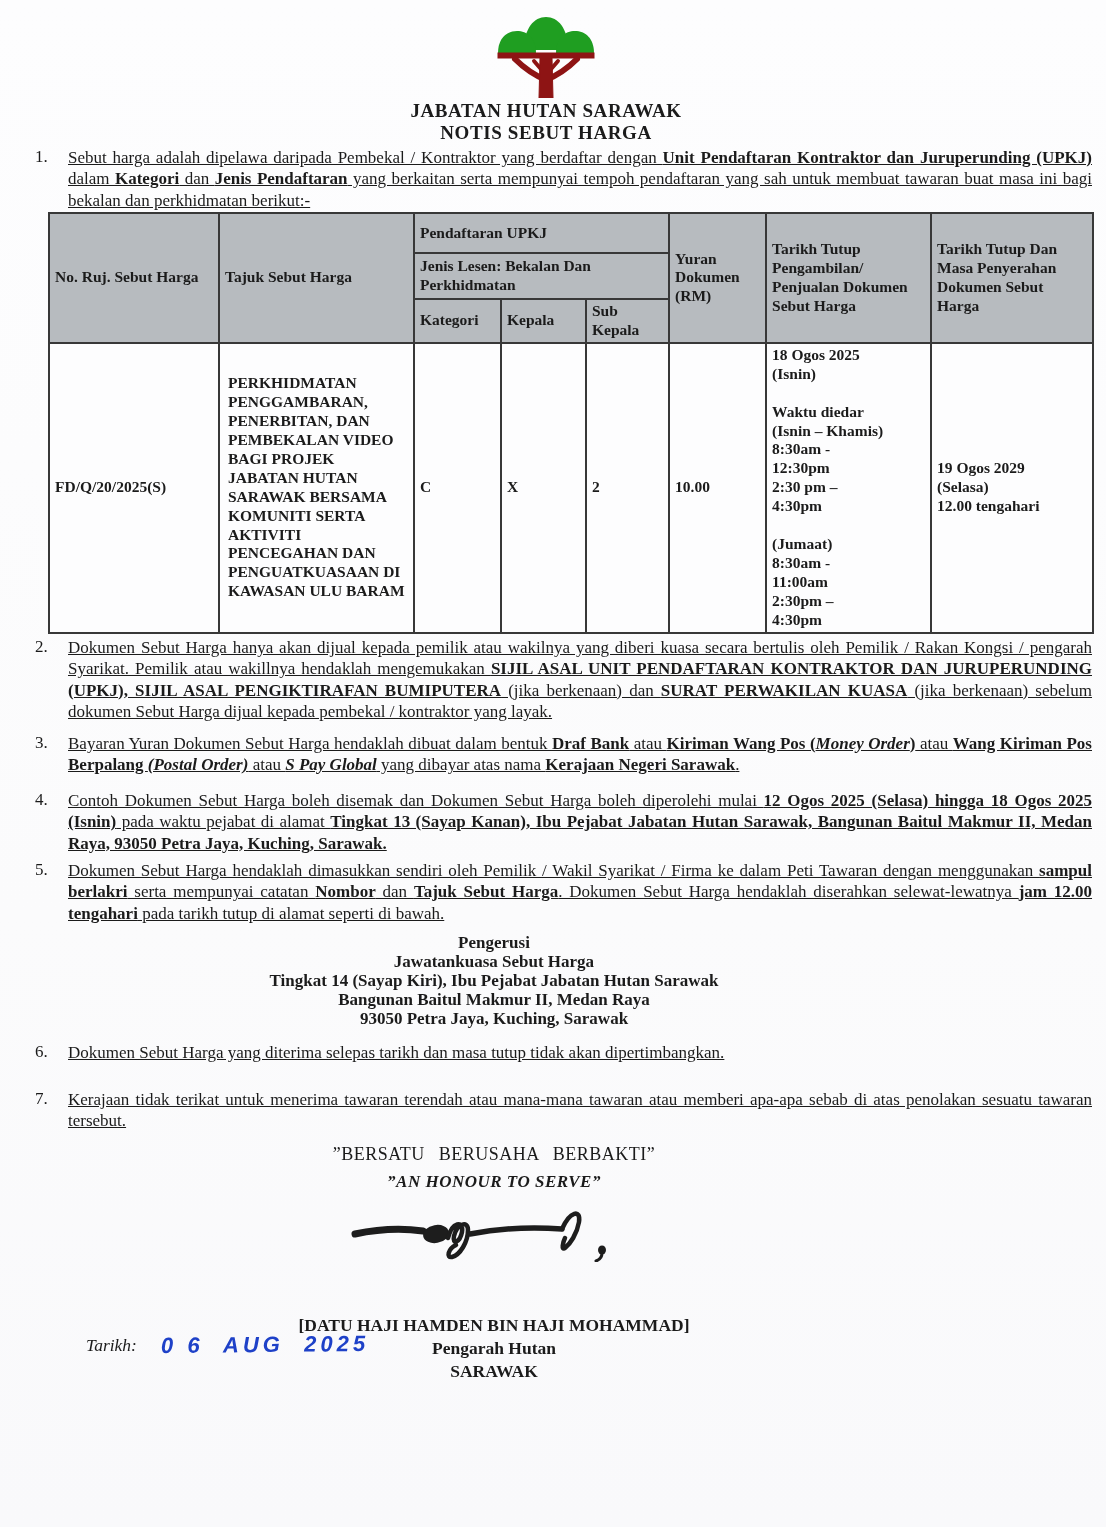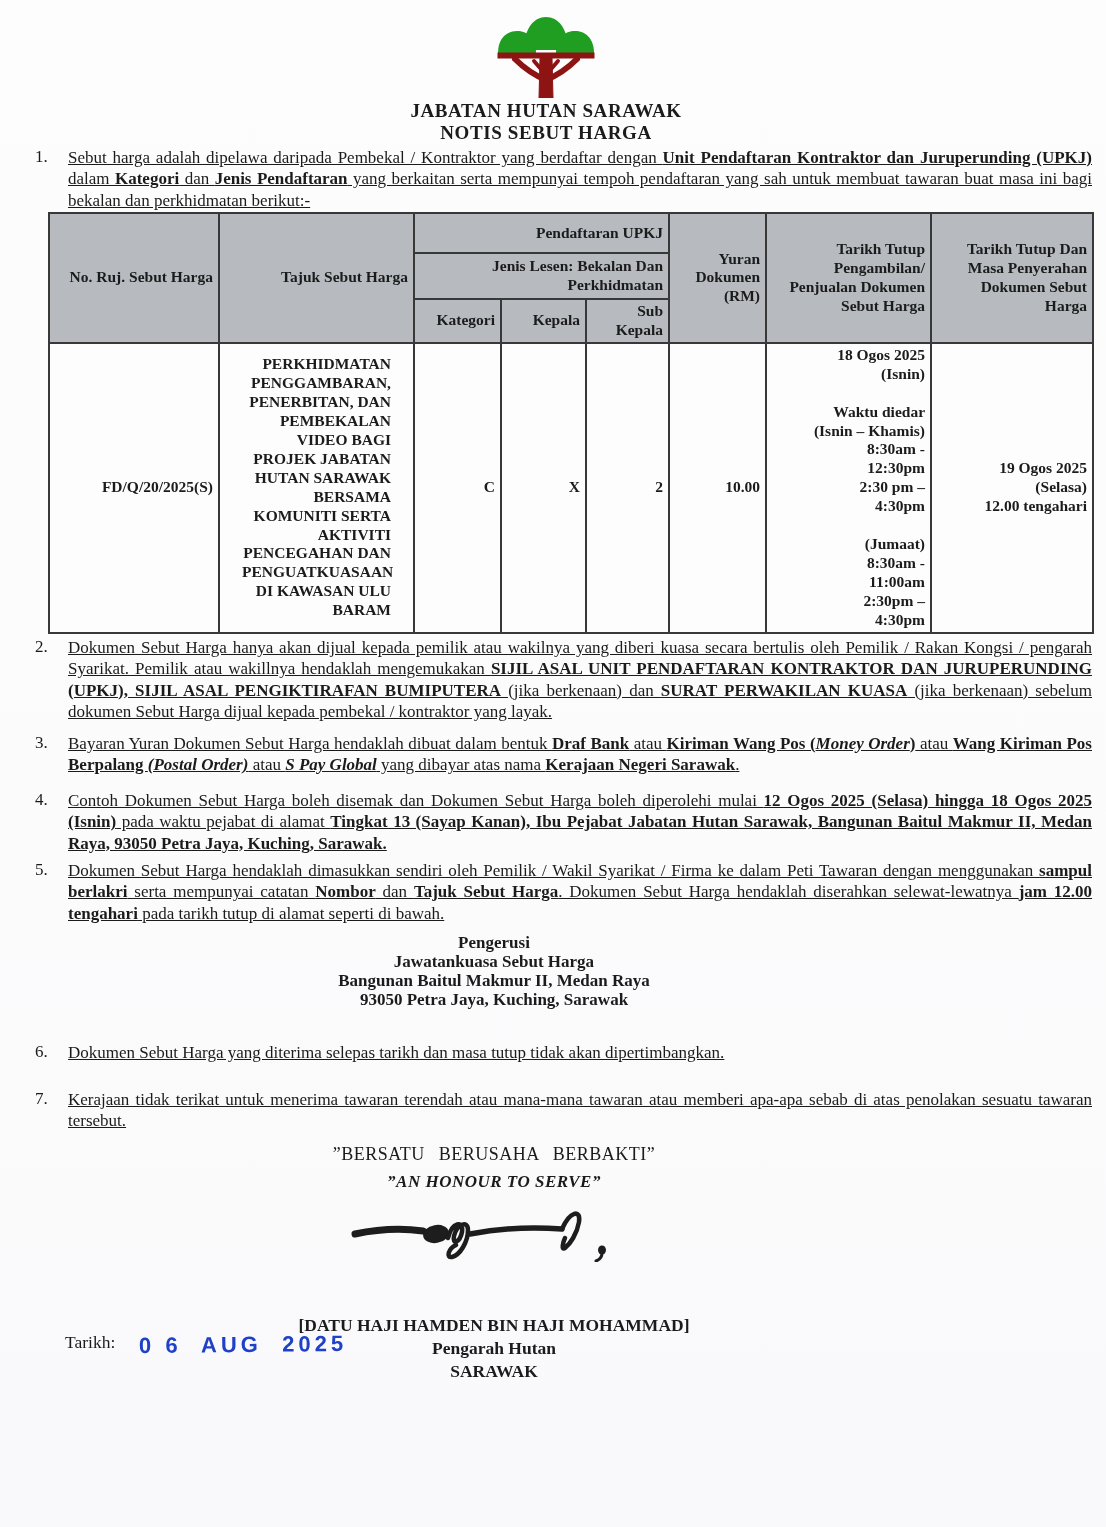--- a/index.html
+++ b/index.html
@@ -20,38 +20,38 @@
   .logo-red{fill:var(--logo-red,#8e1414);stroke:var(--logo-red,#8e1414);}
   .org-title,.doc-title{font-weight:bold;font-size:19px;letter-spacing:0.6px;line-height:1.18;}
   
   .item{display:flex;left:35px;width:1057px;}
   .item .no{width:33px;flex:none;font-size:17px;}
   .item .body{flex:1;text-align:justify;font-size:17px;line-height:1.25;text-decoration:underline;}
   
   table.tender{border-collapse:collapse;table-layout:fixed;width:1044px;}
   table.tender td,table.tender th{
     border:2px solid #383838;
-    font-size:15.5px;font-weight:bold;text-align:right;vertical-align:middle;
+    font-size:15.5px;font-weight:bold;text-align:left;vertical-align:middle;
     padding:2px 5px;line-height:1.22;
   }
   table.tender thead td{background:var(--header-bg,#b7bbbf);}
   .row-main{height:284px;background:#fdfdfe;}
-  .tajuk-cell{padding:6px 22px !important;}
+  .tajuk-cell{padding:6px 8px !important;}
   .cell-group{margin-top:0;}
   .cell-group + .cell-group{margin-top:19px;}
   
   .center-block{left:0;width:988px;text-align:center;}
   .addr-line{font-weight:bold;font-size:17px;line-height:1.12;}
   .motto-1{font-weight:normal;font-size:18px;word-spacing:9px;letter-spacing:0.5px;}
   .motto-2{font-weight:bold;font-style:italic;font-size:17px;margin-top:7px;letter-spacing:0.5px;}
   .sig-name{font-weight:bold;font-size:17.5px;line-height:1.32;}
   .signature-svg{display:block;margin:0 auto;}
   .sig-stroke{stroke:#1d1d1d;fill:none;stroke-linecap:round;stroke-linejoin:round;}
   
-  .tarikh-row{left:65px;display:flex;align-items:flex-start;}
+  .tarikh-row{left:86px;display:flex;align-items:center;font-style:italic;}
   .tarikh-label{font-size:17.5px;}
   .date-stamp{
     font-family:"Liberation Sans", sans-serif;
     font-weight:bold;font-size:22px;color:var(--stamp-blue,#1e41c8);
     letter-spacing:4px;margin-left:24px;white-space:pre;
     transform:rotate(-0.6deg);display:inline-block;
   }
   .note{left:68px;width:1000px;font-size:17px;line-height:1.25;text-align:justify;}
 </style>
 </head>
@@ -133,21 +133,21 @@
             </div>
             <div class="cell-group">
               <div>(Jumaat)</div>
               <div>8:30am -</div>
               <div>11:00am</div>
               <div>2:30pm –</div>
               <div>4:30pm</div>
             </div>
           </td>
           <td>
-            <div>19 Ogos 2025</div>
+            <div>19 Ogos 2029</div>
             <div>(Selasa)</div>
             <div>12.00 tengahari</div>
           </td>
         </tr>
       </tbody>
     </table>
   </div>
 
   <div class="abs item" style="top:637px;">
     <div class="no">2.</div>
@@ -162,20 +162,21 @@
     <div class="body"><span>Contoh Dokumen Sebut Harga boleh disemak dan Dokumen Sebut Harga boleh diperolehi mulai </span><span style="font-weight: bold;">12 Ogos 2025 (Selasa) hingga 18 Ogos 2025 (Isnin)</span><span> pada waktu pejabat di alamat </span><span style="font-weight: bold;">Tingkat 13 (Sayap Kanan), Ibu Pejabat Jabatan Hutan Sarawak, Bangunan Baitul Makmur II, Medan Raya, 93050 Petra Jaya, Kuching, Sarawak.</span></div>
   </div>
   <div class="abs item" style="top:860px;">
     <div class="no">5.</div>
     <div class="body"><span>Dokumen Sebut Harga hendaklah dimasukkan sendiri oleh Pemilik / Wakil Syarikat / Firma ke dalam Peti Tawaran dengan menggunakan </span><span style="font-weight: bold;">sampul berlakri</span><span> serta mempunyai catatan </span><span style="font-weight: bold;">Nombor</span><span> dan </span><span style="font-weight: bold;">Tajuk Sebut Harga</span><span>. Dokumen Sebut Harga hendaklah diserahkan selewat-lewatnya </span><span style="font-weight: bold;">jam 12.00 tengahari</span><span> pada tarikh tutup di alamat seperti di bawah.</span></div>
   </div>
 
   <div class="abs center-block" style="top:933px;">
     <div class="addr-line">Pengerusi</div>
     <div class="addr-line">Jawatankuasa Sebut Harga</div>
+    <div class="addr-line">Tingkat 14 (Sayap Kiri), Ibu Pejabat Jabatan Hutan Sarawak</div>
     <div class="addr-line">Bangunan Baitul Makmur II, Medan Raya</div>
     <div class="addr-line">93050 Petra Jaya, Kuching, Sarawak</div>
   </div>
 
   <div class="abs item" style="top:1042px;">
     <div class="no">6.</div>
     <div class="body"><span>Dokumen Sebut Harga yang diterima selepas tarikh dan masa tutup tidak akan dipertimbangkan.</span></div>
   </div>
   <div class="abs item" style="top:1089px;">
     <div class="no">7.</div>

